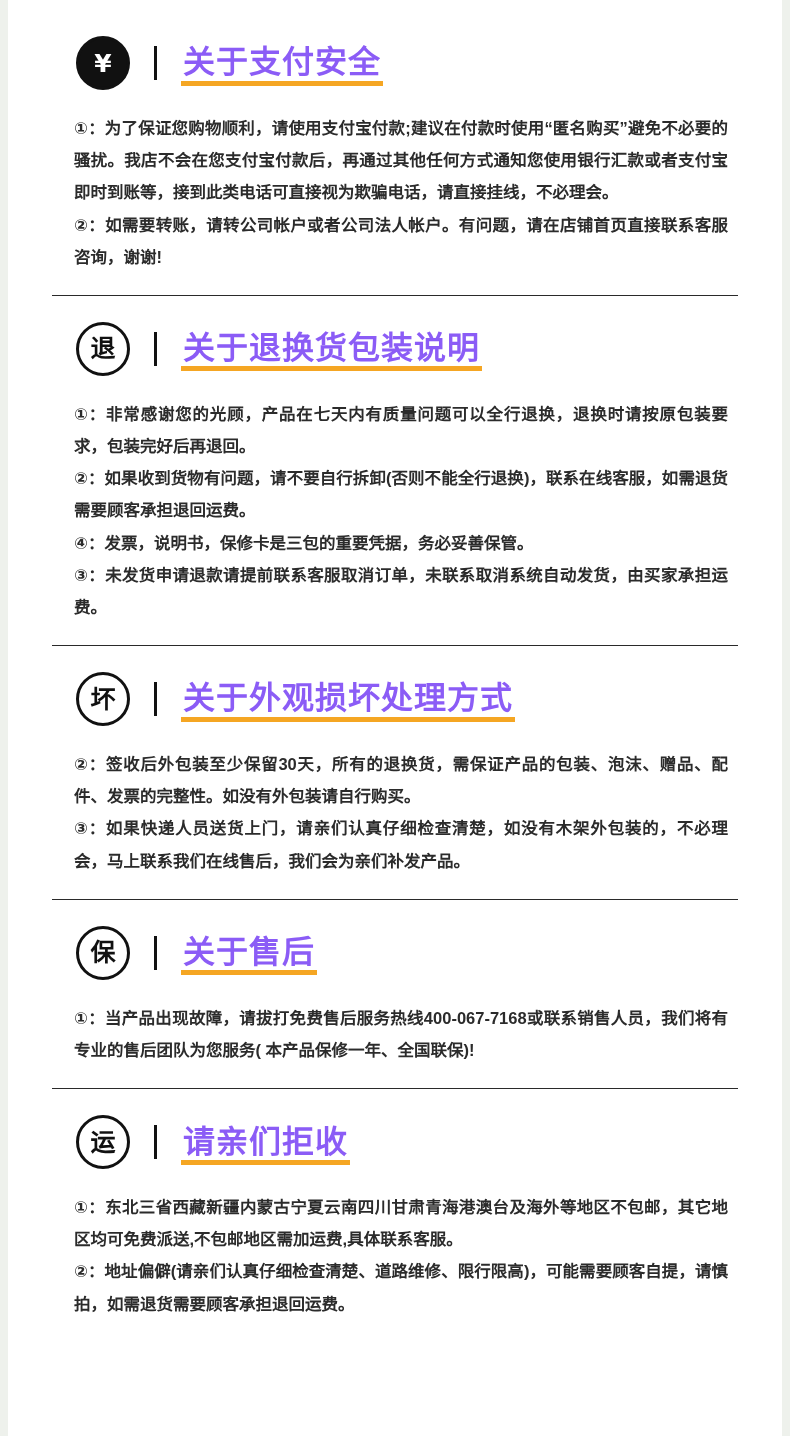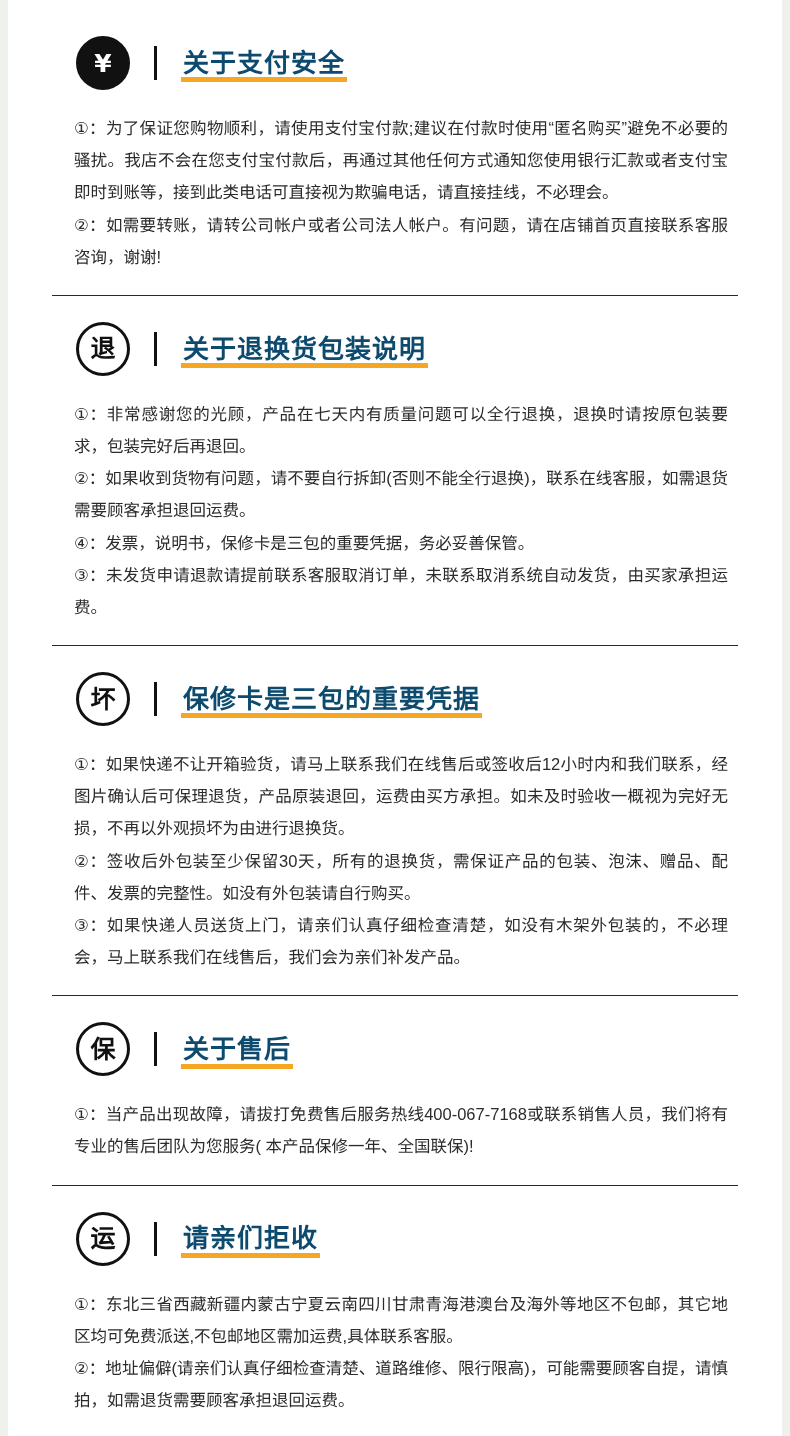--- a/index.html
+++ b/index.html
@@ -68,23 +68,23 @@
   }
   .divider-bar {
     width: 3px;
     height: 34px;
     background: #111111;
     margin: 0 24px;
     flex: 0 0 auto;
   }
   .section-title {
     position: relative;
-    font-size: 26px;
+    font-size: 32px;
     font-weight: bold;
-    color: #0c4a6e;
+    color: #8b5cf6;
     letter-spacing: 1px;
     padding: 0 2px 0 2px;
     line-height: 1.1;
     white-space: nowrap;
   }
   .section-title::after {
     content: "";
     position: absolute;
     left: 0;
     right: 0;
@@ -100,20 +100,21 @@
   .body {
     font-size: 16.5px;
     line-height: 1.95;
     color: #2b2b2b;
     padding: 0 10px 0 22px;
     text-align: justify;
   }
   .para {
     margin: 0;
     text-indent: 0;
+    font-weight: bold;
   }
 </style>
 </head>
 <body>
 
 <div class="page">
   <div class="page-inner">
 
     <div class="section">
       <div class="section-header">
@@ -144,24 +145,23 @@
         <p class="para">③：未发货申请退款请提前联系客服取消订单，未联系取消系统自动发货，由买家承担运费。</p>
       </div>
     </div>
 
     <div class="section">
       <div class="section-header">
         <div class="badge">
           <span class="badge-text">坏</span>
         </div>
         <div class="divider-bar"></div>
-        <div class="section-title"><span>保修卡是三包的重要凭据</span></div>
+        <div class="section-title"><span>关于外观损坏处理方式</span></div>
       </div>
       <div class="body">
-        <p class="para">①：如果快递不让开箱验货，请马上联系我们在线售后或签收后12小时内和我们联系，经图片确认后可保理退货，产品原装退回，运费由买方承担。如未及时验收一概视为完好无损，不再以外观损坏为由进行退换货。</p>
         <p class="para">②：签收后外包装至少保留30天，所有的退换货，需保证产品的包装、泡沫、赠品、配件、发票的完整性。如没有外包装请自行购买。</p>
         <p class="para">③：如果快递人员送货上门，请亲们认真仔细检查清楚，如没有木架外包装的，不必理会，马上联系我们在线售后，我们会为亲们补发产品。</p>
       </div>
     </div>
 
     <div class="section">
       <div class="section-header">
         <div class="badge">
           <span class="badge-text">保</span>
         </div>

